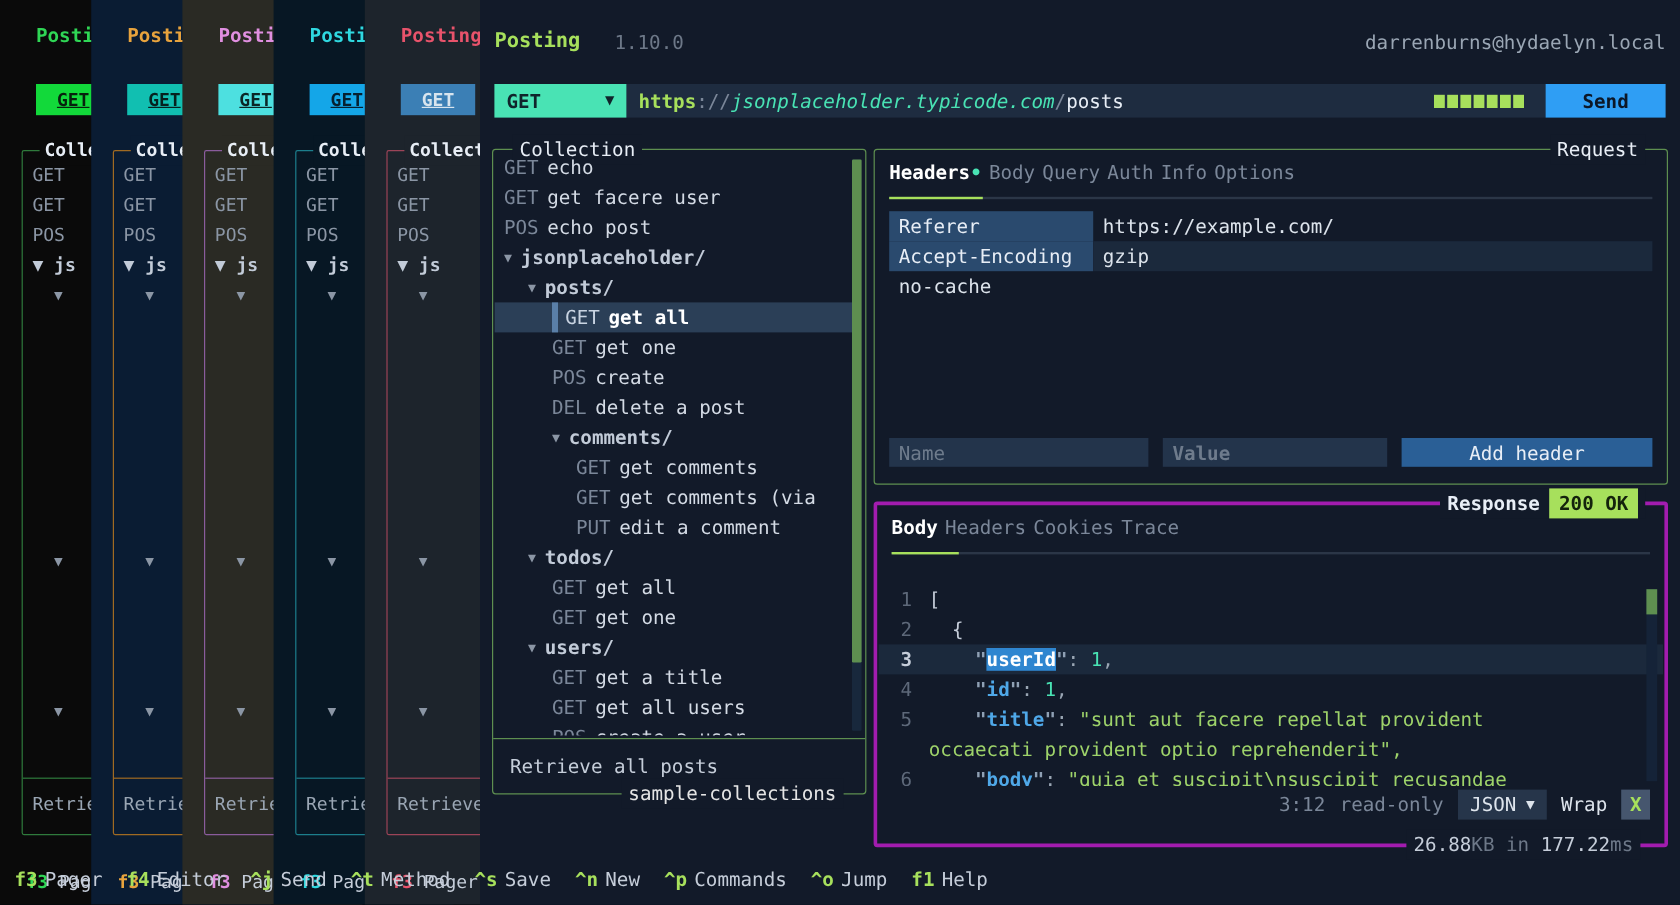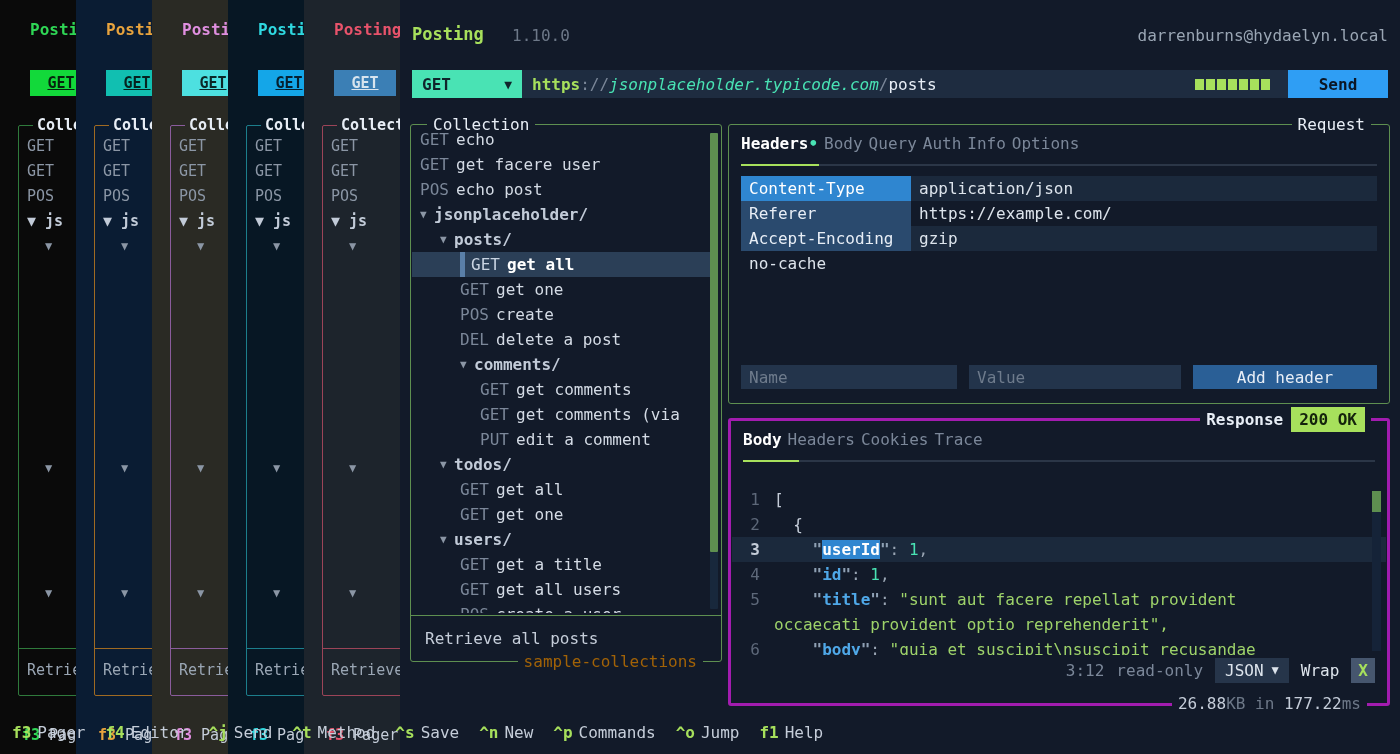--- a/index.html
+++ b/index.html
@@ -49,21 +49,21 @@
   .progress i{width:9px;height:11px;background:#a7e05c;display:block;}
   .sendbtn{width:100px;background:#2f9ef4;color:#0c1726;font-size:16px;font-weight:bold;
            display:flex;align-items:center;justify-content:center;}
 
   
   .collection{position:absolute;left:10px;top:124px;width:312px;bottom:92px;
               border:1px solid #5e8f50;border-radius:3px;}
   .panel-label{position:absolute;top:-13px;left:16px;padding:0 6px;background:#121a29;
                font-size:16px;color:#e8eef6;white-space:nowrap;}
   .panel-label.right{left:auto;right:18px;}
-  .panel-label.bottomright{top:auto;bottom:-13px;left:auto;right:18px;color:#a16207;margin-left:38px;}
+  .panel-label.bottomright{top:auto;bottom:-13px;left:auto;right:18px;color:#e5e5e5;margin-left:38px;}
   .tree{position:absolute;left:1px;right:10px;top:2px;bottom:48px;overflow:hidden;}
   .trow{display:flex;align-items:center;height:25px;font-size:16px;white-space:nowrap;padding-left:8px;}
   .trow .verb{color:#7b8799;width:36px;flex:none;}
   .trow .verb.sel{color:#c9d4e2;}
   .trow .nm{color:#d4dbe5;}
   .trow.folder .nm{color:#c2cbd8;font-weight:bold;}
   .trow .arrow{color:#8b96a5;width:14px;flex:none;font-size:11px;}
   .trow.selected{background:#2b3f57;}
   .trow.selected .nm{color:#ffffff;font-weight:bold;}
   .selbar{width:5px;height:25px;background:#5a7fa8;flex:none;margin-right:6px;}
@@ -86,21 +86,21 @@
   .hdrtable{margin:10px 12px 0 12px;}
   .hrow{display:flex;height:25px;font-size:16px;}
   .hkey{width:170px;flex:none;padding-left:8px;display:flex;align-items:center;color:#e8eef6;background:#2a4a6e;}
   .hrow.cursor .hkey{background:#2f86d0;color:#ffffff;}
   .hval{flex:1;padding-left:8px;display:flex;align-items:center;color:#dde4ec;}
   .hrow:nth-child(odd) .hval{background:#1a2troy;}
   .hrow.z .hval{background:#1b293c;}
   .addrow{position:absolute;left:12px;right:12px;bottom:14px;display:flex;gap:12px;height:24px;}
   .fld{background:#23344b;flex:none;width:216px;display:flex;align-items:center;padding:0 8px;
        font-size:16px;color:#6e7b8c;}
-  .fld.v{width:212px;}
+  .fld.v{width:187px;font-weight:bold;}
   .addbtn{flex:1;background:#2a5f96;color:#e8eef6;font-size:16px;display:flex;align-items:center;justify-content:center;}
 
   
   .response{position:absolute;left:328px;top:418px;right:10px;bottom:48px;
             border:3px solid #a21caf;border-radius:3px;}
   .resp-label{position:absolute;top:-14px;right:16px;display:flex;align-items:center;gap:8px;background:#121a29;padding:0 6px;}
   .resp-label .t{font-size:16px;font-weight:bold;color:#e8eef6;}
   .resp-label .code{background:#a7e05c;color:#14230c;font-size:16px;font-weight:bold;padding:0 8px;}
   .code-area{position:absolute;left:1px;right:1px;top:66px;bottom:48px;overflow:hidden;}
   .cline{display:flex;font-size:16px;height:25px;white-space:pre;}
@@ -368,24 +368,20 @@
           <div class="tab"><span>Body</span></div>
           <div class="tab"><span>Query</span></div>
           <div class="tab"><span>Auth</span></div>
           <div class="tab"><span>Info</span></div>
           <div class="tab"><span>Options</span></div>
         </div>
       <div class="tabrule">
           <i></i>
         </div>
       <div class="hdrtable" id="hdrtable">
-          <div class="hrow cursor z">
-            <span class="hkey">Content-Type</span>
-            <span class="hval">application/json</span>
-          </div>
           <div class="hrow">
             <span class="hkey">Referer</span>
             <span class="hval">https://example.com/</span>
           </div>
           <div class="hrow z">
             <span class="hkey">Accept-Encoding</span>
             <span class="hval">gzip</span>
           </div>
           <div class="hrow">
             <span class="hval">no-cache</span>

